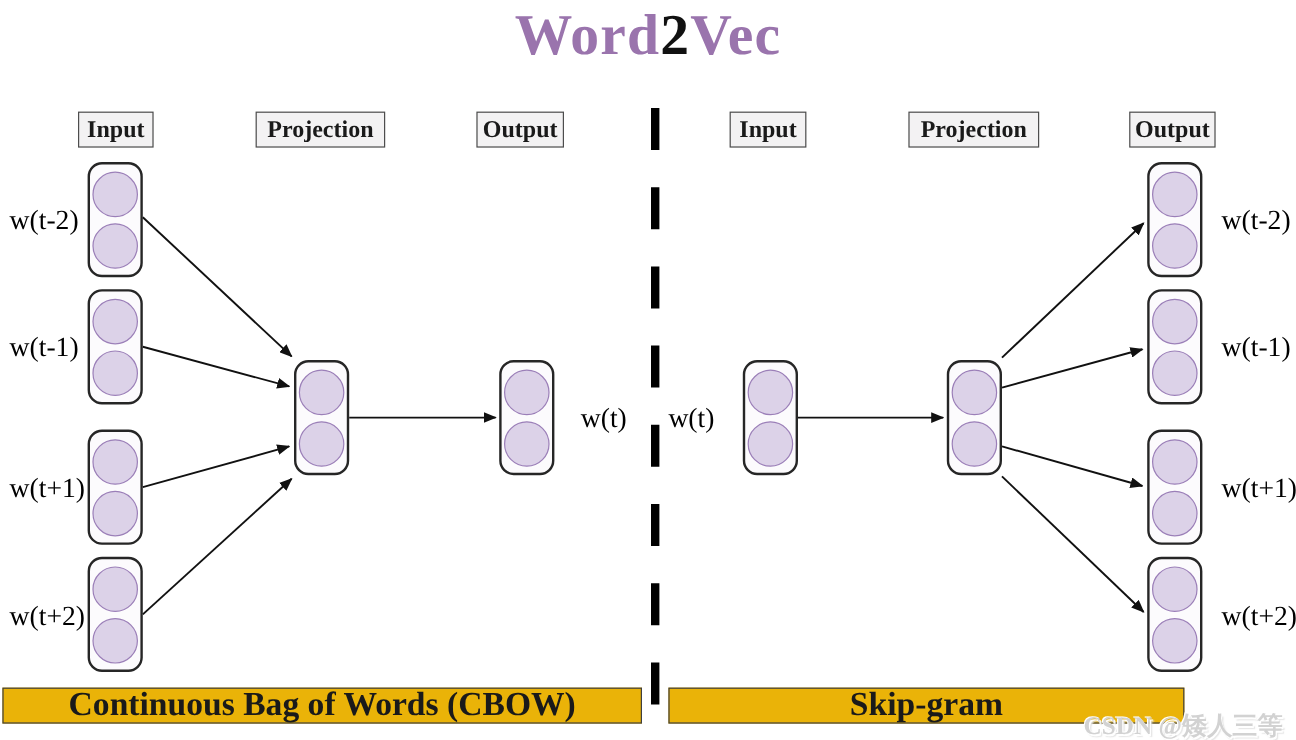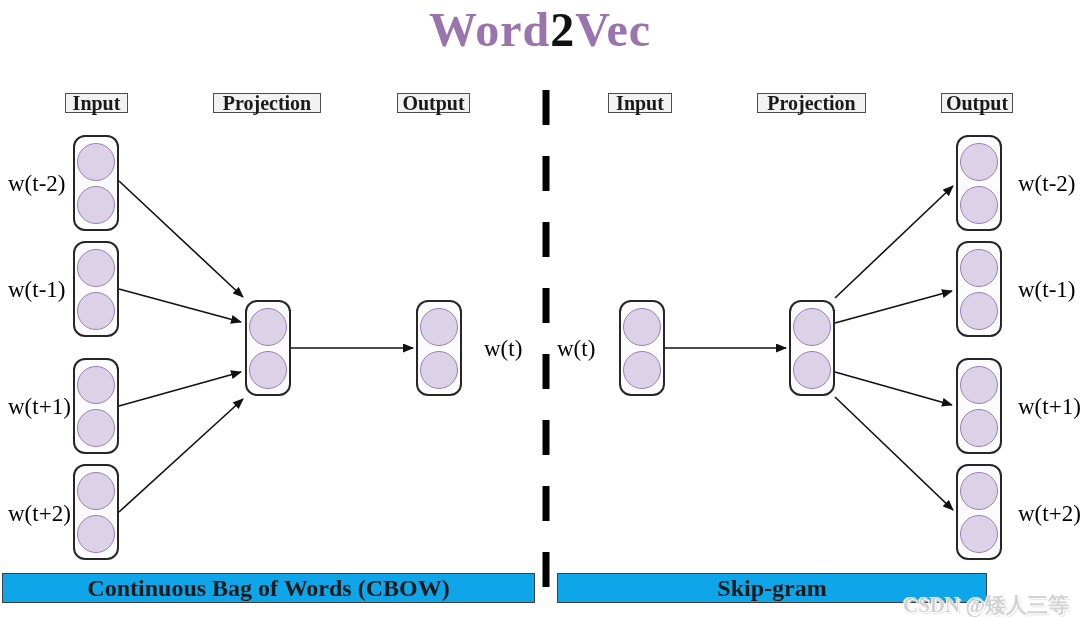--- a/index.html
+++ b/index.html
@@ -7,43 +7,43 @@
     position:relative;width:1080px;height:617px;background:#ffffff;overflow:hidden;
     font-family:Liberation Serif, serif;
     padding-left:28px;
   }
   #title{
     position:absolute;left:0;top:2px;width:1080px;text-align:center;
     font-size:48px;font-weight:700;letter-spacing:1px;color:#9a74ad;
   }
   #title .t-black{color:#111111;}
   .hdr{
-    position:absolute;height:20px;box-sizing:border-box;
+    position:absolute;height:30px;box-sizing:border-box;
     background:#f3f2f3;border:1.5px solid #4d4d4d;
     display:flex;align-items:center;justify-content:center;
     font-size:20px;font-weight:700;color:#1a1a1a;
   }
   .capsule{
     position:absolute;width:46px;height:96px;box-sizing:border-box;
     background:#fcfbfd;border:2px solid #262626;border-radius:12px;
     display:flex;flex-direction:column;align-items:center;justify-content:center;gap:5px;
   }
   .neuron{
     width:38px;height:38px;box-sizing:border-box;border-radius:50%;
     background:#dcd2e8;border:1.5px solid #9b7fb8;
   }
   .wlabel{
     position:absolute;color:#000000;font-size:23px;font-weight:500;
     transform:translateY(-50%);white-space:nowrap;
   }
   .caption-bar{
     position:absolute;top:573px;height:30px;box-sizing:border-box;
-    background:#0ea5e9;border:1.5px solid #3f3f3f;
+    background:#eab308;border:1.5px solid #3f3f3f;
     display:flex;align-items:center;justify-content:center;
-    font-size:24px;font-weight:700;color:#1a1a1a;
+    font-size:28px;font-weight:700;color:#1a1a1a;
   }
   #arrow-layer{position:absolute;left:0;top:0;pointer-events:none;}
   #watermark-primary{
     position:absolute;left:763px;top:596px;z-index:5;
     font-size:27px;font-weight:700;color:#585858;white-space:nowrap;
     text-shadow:-1px -1px 0 #ffffff,1px -1px 0 #ffffff,-1px 1px 0 #ffffff,1px 1px 0 #ffffff,3px 3px 2px rgba(190,190,190,0.9);
     margin-top:45px;
   }
   #watermark-secondary{
     position:absolute;left:903px;top:591px;z-index:5;

